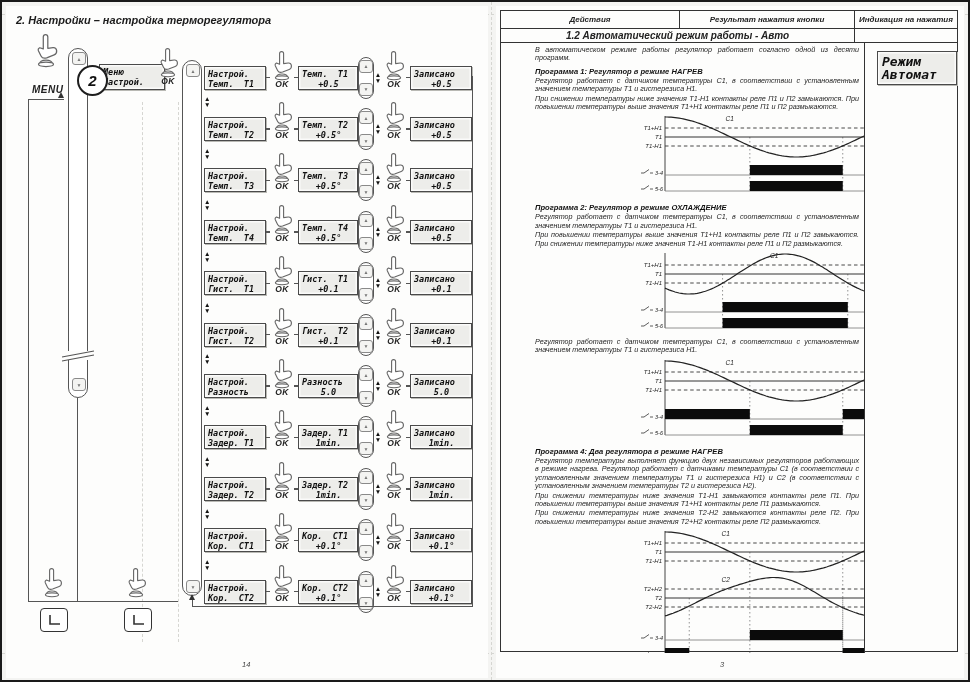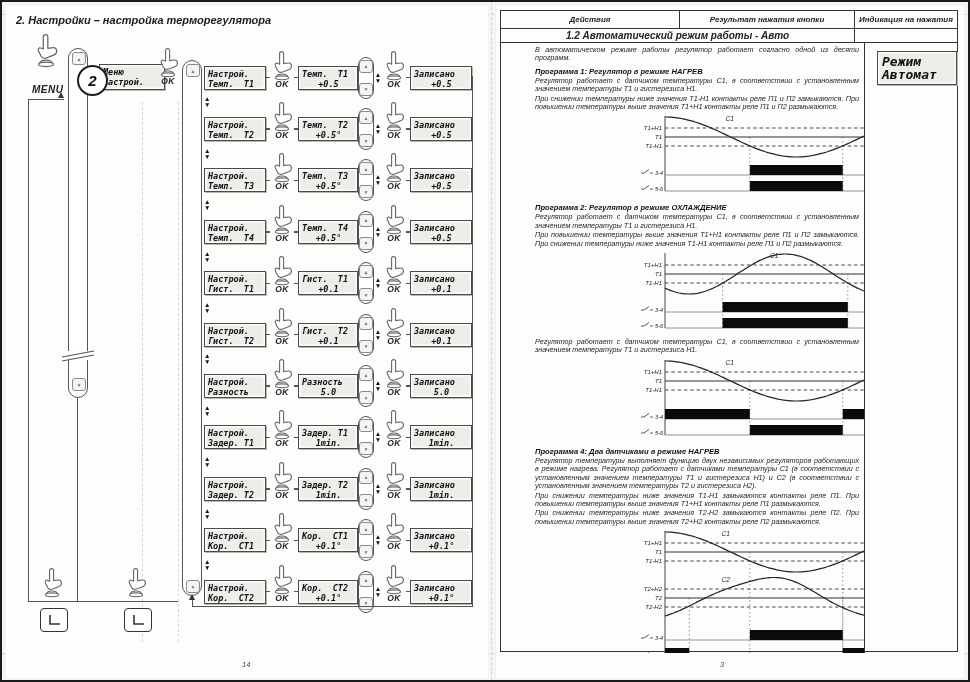--- a/index.html
+++ b/index.html
@@ -796,21 +796,21 @@
                   <path d="M22,60 h3 l5,-3.5 M31,60 h3" stroke="#333" stroke-width="0.8" fill="none"></path>
                   <text x="44" y="62" text-anchor="end" font-size="5.5" fill="#222" font-family="Liberation Sans, sans-serif">3-4</text>
                   <line x1="46" y1="78" x2="248" y2="78" stroke="#777" stroke-width="0.8"></line>
                   <rect x="130.84" y="68" width="92.92" height="10" fill="#0b0b0b"></rect>
                   <path d="M22,76 h3 l5,-3.5 M31,76 h3" stroke="#333" stroke-width="0.8" fill="none"></path>
                   <text x="44" y="78" text-anchor="end" font-size="5.5" fill="#222" font-family="Liberation Sans, sans-serif">5-6</text>
                 </svg></div>
           </div>
 
           <div>
-            <div class="ptitle">Программа 4: Два датчиками в режиме НАГРЕВ</div>
+            <div class="ptitle">Программа 4: Два регулятора в режиме НАГРЕВ</div>
             <p class="para">Регулятор температуры выполняет функцию двух независимых регуляторов работающих в режиме нагрева. Регулятор работает с датчиками температуры С1 (в соответствии с установленным значением температуры Т1  и гистерезиса Н1) и  С2 (в соответствии с установленным значением температуры Т2 и гистерезиса Н2).</p>
             <p class="para">При снижении  температуры ниже значения  Т1-Н1  замыкаются контакты реле П1.  При повышении температуры выше  значения Т1+Н1 контакты реле П1 размыкаются.</p>
             <p class="para">При снижении  температуры ниже значения  Т2-Н2  замыкаются контакты реле П2.  При повышении температуры выше  значения Т2+Н2 контакты реле П2 размыкаются.</p>
             <div class="diag"><svg viewBox="0 0 252 134" width="252" height="134">
                   <line x1="130.84" y1="24" x2="130.84" y2="130" stroke="#777" stroke-width="0.8" stroke-dasharray="1.5,2.5"></line>
                   <line x1="223.76" y1="24" x2="223.76" y2="130" stroke="#777" stroke-width="0.8" stroke-dasharray="1.5,2.5"></line>
                   <line x1="70.24" y1="70" x2="70.24" y2="130" stroke="#777" stroke-width="0.8" stroke-dasharray="1.5,2.5"></line>
                   <line x1="223.76" y1="70" x2="223.76" y2="130" stroke="#777" stroke-width="0.8" stroke-dasharray="1.5,2.5"></line>
                   <line x1="46" y1="3" x2="46" y2="130" stroke="#444" stroke-width="1"></line>
                   <line x1="46" y1="15" x2="248" y2="15" stroke="#333" stroke-width="0.9" stroke-dasharray="3.5,2.8"></line>

